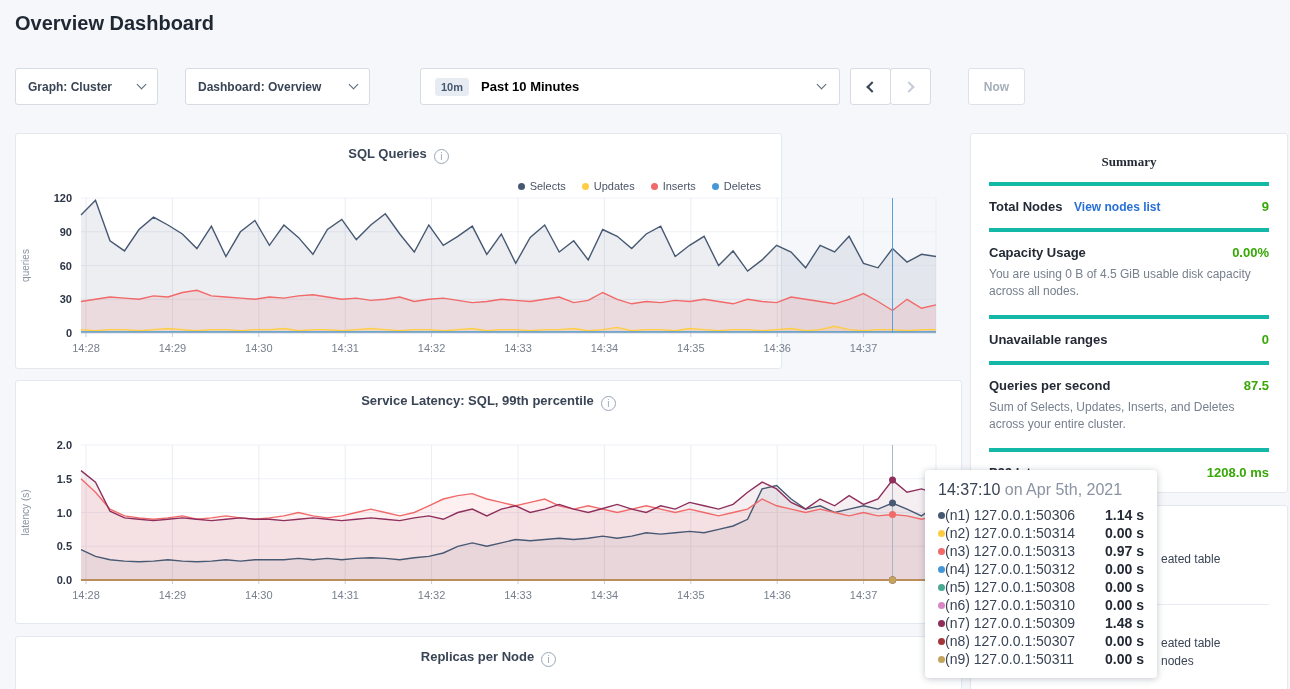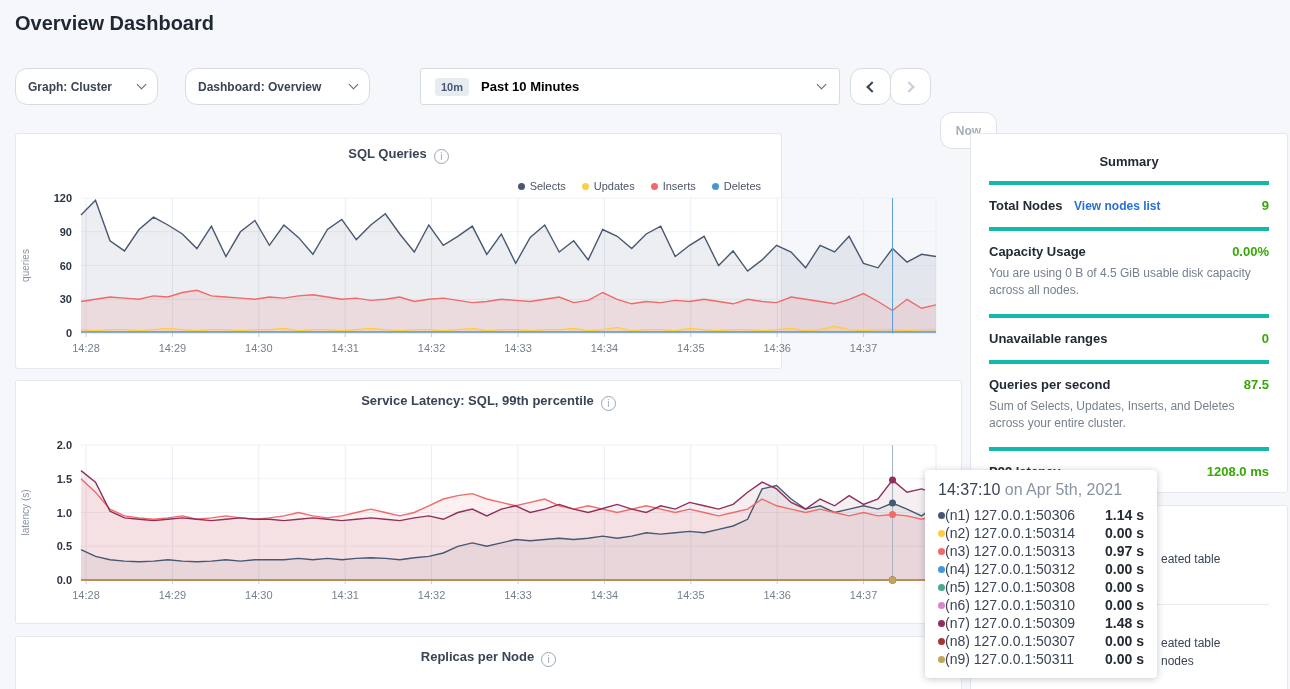--- a/index.html
+++ b/index.html
@@ -3,38 +3,38 @@
 <meta charset="utf-8">
 <style>
   * { box-sizing: border-box; margin: 0; padding: 0; }
   html,body { background:#f5f7fa; }
   body { font-family:"Liberation Sans", sans-serif; color:#242a35; }
   .page { position:relative; width:1290px; height:689px; overflow:hidden; background:#f5f7fa; }
 
   .page-title { position:absolute; left:15px; top:12px; font-size:20px; font-weight:600; color:#1f2733; }
 
   
-  .btn { background:#fff; border:1px solid #d6dbe4; border-radius:12px; display:flex; align-items:center;
+  .btn { background:#fff; border:1px solid #d6dbe4; border-radius:3px; display:flex; align-items:center;
          font-family:inherit; font-size:12px; font-weight:700; color:#394455; cursor:pointer;text-align:center; }
   .dd { position:absolute; top:68px; height:37px; padding:0 12px; justify-content:space-between; }
   .dd-graph { left:15px; width:143px; }
   .dd-dash  { left:185px; width:185px; }
   .chev-down { width:7px; height:7px; border-right:1.5px solid #5a6678; border-bottom:1.5px solid #5a6678;
                transform:rotate(45deg); margin-top:-4px; }
   .timesel { position:absolute; left:420px; top:68px; width:420px; height:37px; padding:0 14px;
              background:#fff; border:1px solid #d6dbe4; border-radius:3px; display:flex; align-items:center; cursor:pointer; }
   .time-badge { background:#e7ecf3; border-radius:3px; padding:3px 6px; font-size:11px; font-weight:700; color:#475872; }
   .time-label { font-size:13px; font-weight:700; color:#000000; margin-left:12px; flex:1; text-align:left; }
   .navbtn { position:absolute; top:68px; width:41px; height:37px; justify-content:center; }
   .navbtn.prev { left:850px; }
   .navbtn.next { left:890px; cursor:default; }
   .chev-left  { width:8px; height:8px; border-left:2px solid #394455; border-bottom:2px solid #394455; transform:rotate(45deg); margin-left:3px; }
   .chev-right { width:8px; height:8px; border-right:2px solid #c6cdd8; border-top:2px solid #c6cdd8; transform:rotate(45deg); margin-right:3px; }
-  .nowbtn { position:absolute; left:940px; top:68px; width:57px; height:37px; justify-content:center;
-            color:#a5aeba; border-color:#dde2ea; cursor:default;margin-top:44px; }
+  .nowbtn { position:absolute; left:968px; top:68px; width:57px; height:37px; justify-content:center;
+            color:#a5aeba; border-color:#dde2ea; cursor:default; }
 
   
   .card { position:absolute; background:#fff; border:1px solid #e4e9f0; border-radius:3px; }
   .card-sql      { left:15px;  top:133px; width:767px; height:236px; }
   .card-latency  { left:15px;  top:380px; width:947px; height:244px; }
   .card-replicas { left:15px;  top:636px; width:947px; height:84px; }
   .card-summary  { left:970px; top:133px; width:318px; height:360px; padding:10px 18px 0; overflow:hidden; }
   .card-events   { left:970px; top:505px; width:318px; height:200px; }
 
   .chart-title-row { position:absolute; top:12px; left:0; right:0; text-align:center;
@@ -46,21 +46,21 @@
             font-size:11px; color:#4b5466;align-items:center; }
   .legend-item { display:flex; align-items:center; gap:5px; cursor:pointer; }
   .legend-dot { width:7px; height:7px; border-radius:50%; display:inline-block; }
   .chart-svg { position:absolute; left:0; top:56px; }
   svg text { font-family:"Liberation Sans", sans-serif; }
   .ytick { font-size:11px; font-weight:700; fill:#2c3545; }
   .xtick { font-size:11px; fill:#77808e; }
   .axis-label { font-size:10px; fill:#8a93a2; }
 
   
-  .sum-title { text-align:center; font-size:13px; font-weight:700; padding:10px 0 12px; color:#242a35; }
+  .sum-title { text-align:center; font-size:13px; font-weight:700; padding:10px 0 12px; color:#242a35;font-family:Liberation Serif, serif; }
   .sum-row { border-top:4px solid #14b8a6; padding:13px 0 14px; }
   .sum-head { display:flex; justify-content:space-between; align-items:baseline; font-size:13px; font-weight:700; }
   .sum-label { color:#242a35; }
   .sum-link { color:var(--link,#2970d6); font-size:12px; margin-left:8px; cursor:pointer; text-decoration:none; }
   .sum-value { color:var(--green,#37a806); white-space:nowrap; margin-left:10px; }
   .sum-desc { font-size:12px; font-weight:400; color:#77808e; margin-top:6px; line-height:1.45; }
 
   
   .evt-frag { position:absolute; font-size:12px; color:#394455; }
   .evt-frag.f0 { left:190px; top:46px; }

